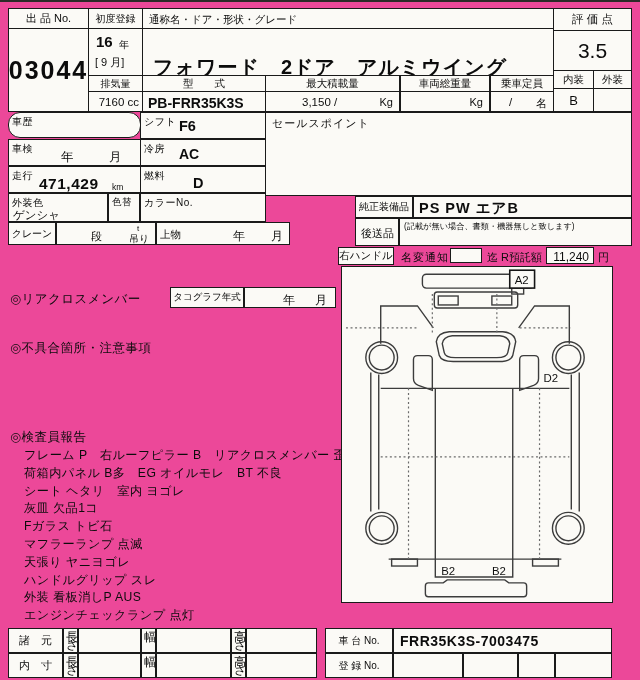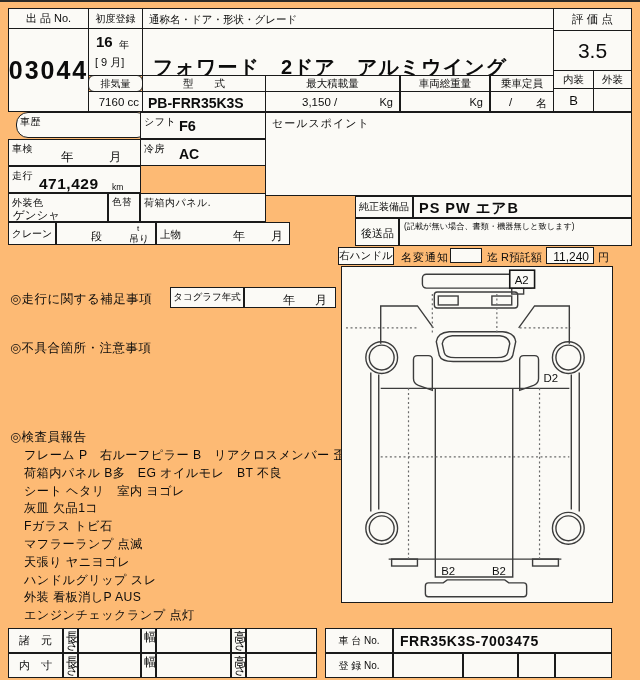--- a/index.html
+++ b/index.html
@@ -1,19 +1,19 @@
 <!DOCTYPE html>
 <html><head>
 <meta charset="utf-8">
 <style>
   html,body{margin:0;padding:0;}
   body{background:#dcdcd8;}
   .sheet{
     position:relative;width:640px;height:680px;overflow:hidden;
-    background:#fdba74;color:#0c0c0c;
+    background:#ec4899;color:#0c0c0c;
     font-family:"Liberation Sans","DejaVu Sans",sans-serif;
   }
   .c{position:absolute;box-sizing:border-box;border:1px solid #1a1a1a;background:#fbfaf6;}
   .t{position:absolute;white-space:nowrap;}
   .lab{position:absolute;left:3px;top:2px;font-size:10px;letter-spacing:.5px;}
   .ctr{display:flex;align-items:center;justify-content:center;}
   .stack{font-size:12px;line-height:8px;word-break:break-all;width:9px;margin:4px auto 0;text-align:left;}
   .rline{font-size:12.2px;line-height:17.8px;letter-spacing:.4px;white-space:nowrap;}
   .edge{position:absolute;left:0;top:0;width:640px;height:2px;background:#2b2b28;}
   svg text{font-family:"Liberation Sans","DejaVu Sans",sans-serif;}
@@ -41,21 +41,21 @@
     <span class="t" style="left:10px;top:25px;font-size:20px;font-weight:700;letter-spacing:1px;">フォワード　2ドア　アルミウイング</span>
   </div>
 
   <div class="c ctr" style="left:553px;top:8px;width:79px;height:23px;font-size:11.5px;">評 価 点</div>
   <div class="c ctr" style="left:553px;top:30px;width:79px;height:41px;font-size:21px;">3.5</div>
   <div class="c ctr" style="left:553px;top:70px;width:41px;height:19px;font-size:10.5px;">内装</div>
   <div class="c ctr" style="left:593px;top:70px;width:39px;height:19px;font-size:10.5px;">外装</div>
   <div class="c ctr" style="left:553px;top:88px;width:41px;height:24px;font-size:13px;">B</div>
   <div class="c ctr" style="left:593px;top:88px;width:39px;height:24px;font-size:13px;"></div>
 
-  <div class="c ctr" style="left:88px;top:75px;width:55px;height:17px;font-size:10px;border-radius:6px;">排気量</div>
+  <div class="c ctr" style="left:88px;top:75px;width:55px;height:17px;font-size:10px;">排気量</div>
   <div class="c" style="left:88px;top:91px;width:55px;height:21px;">
     <span class="t" style="right:3px;top:4px;font-size:11.5px;">7160 cc</span>
   </div>
   <div class="c ctr" style="left:142px;top:75px;width:124px;height:17px;font-size:10.5px;">型　　式</div>
   <div class="c" style="left:142px;top:91px;width:124px;height:21px;">
     <span class="t" style="left:5px;top:3px;font-size:14px;font-weight:600;">PB-FRR35K3S</span>
   </div>
   <div class="c ctr" style="left:265px;top:75px;width:135px;height:17px;font-size:10.5px;">最大積載量</div>
   <div class="c" style="left:265px;top:91px;width:135px;height:21px;">
     <span class="t" style="left:36px;top:4px;font-size:11.5px;">3,150 /</span>
@@ -64,50 +64,54 @@
   <div class="c ctr" style="left:400px;top:75px;width:90px;height:17px;font-size:10.5px;">車両総重量</div>
   <div class="c" style="left:400px;top:91px;width:90px;height:21px;">
     <span class="t" style="right:6px;top:4px;font-size:11px;">Kg</span>
   </div>
   <div class="c ctr" style="left:490px;top:75px;width:64px;height:17px;font-size:10.5px;">乗車定員</div>
   <div class="c" style="left:490px;top:91px;width:64px;height:21px;">
     <span class="t" style="left:18px;top:4px;font-size:11.5px;">/</span>
     <span class="t" style="right:6px;top:4px;font-size:11px;">名</span>
   </div>
 
-  <div class="c" style="left:16px;top:112px;width:133px;height:26px;border-radius:12px;">
+  <div class="c" style="left:8px;top:112px;width:133px;height:26px;border-radius:12px;">
     <span class="lab">車歴</span>
   </div>
   <div class="c" style="left:140px;top:112px;width:144px;height:27px;">
     <span class="lab">シフト</span>
     <span class="t" style="left:38px;top:5px;font-size:14.5px;font-weight:600;">F6</span>
   </div>
   <div class="c" style="left:8px;top:139px;width:133px;height:27px;">
     <span class="lab">車検</span>
     <span class="t" style="left:52px;top:9px;font-size:12.5px;">年</span>
     <span class="t" style="left:100px;top:9px;font-size:12.5px;">月</span>
   </div>
   <div class="c" style="left:140px;top:139px;width:126px;height:27px;">
     <span class="lab">冷房</span>
     <span class="t" style="left:38px;top:6px;font-size:14px;font-weight:600;">AC</span>
   </div>
   <div class="c" style="left:8px;top:166px;width:133px;height:27px;">
     <span class="lab">走行</span>
     <span class="t" style="left:30px;top:8px;font-size:15.5px;font-weight:600;letter-spacing:.5px;">471,429</span>
     <span class="t" style="left:103px;top:15px;font-size:8.5px;">km</span>
   </div>
+  <div class="c" style="left:140px;top:166px;width:126px;height:27px;">
+    <span class="lab">燃料</span>
+    <span class="t" style="left:52px;top:8px;font-size:14.5px;font-weight:600;">D</span>
+  </div>
   <div class="c" style="left:8px;top:193px;width:100px;height:29px;">
     <span class="lab">外装色</span>
     <span class="t" style="left:4px;top:14px;font-size:11.5px;">ゲンシャ</span>
   </div>
   <div class="c" style="left:108px;top:193px;width:32px;height:29px;">
     <span class="lab" style="font-size:9.5px;">色替</span>
   </div>
   <div class="c" style="left:140px;top:193px;width:126px;height:29px;">
-    <span class="lab">荷箱内パネル.</span>
+    <span class="lab">カラーNo.</span>
   </div>
   <div class="c ctr" style="left:8px;top:222px;width:48px;height:23px;font-size:10px;">クレーン</div>
   <div class="c" style="left:56px;top:222px;width:100px;height:23px;">
     <span class="t" style="left:34px;top:6px;font-size:11px;">段</span>
     <span class="t" style="left:80px;top:1px;font-size:8px;">t</span>
     <span class="t" style="left:72px;top:9px;font-size:10px;">吊り</span>
   </div>
   <div class="c" style="left:156px;top:222px;width:134px;height:23px;">
     <span class="t" style="left:3px;top:5px;font-size:10.5px;">上物</span>
     <span class="t" style="left:76px;top:5px;font-size:12px;">年</span>
@@ -131,21 +135,21 @@
   <div class="c ctr" style="left:338px;top:247px;width:56px;height:18px;font-size:10.5px;">右ハンドル</div>
   <span class="t" style="left:401px;top:250px;font-size:11px;letter-spacing:1px;">名変通知</span>
   <div class="c" style="left:450px;top:248px;width:32px;height:15px;"></div>
   <span class="t" style="left:487px;top:250px;font-size:11px;">迄</span>
   <span class="t" style="left:501px;top:250px;font-size:11px;">R預託額</span>
   <div class="c" style="left:546px;top:247px;width:48px;height:17px;">
     <span class="t" style="right:4px;top:2px;font-size:12px;">11,240</span>
   </div>
   <span class="t" style="left:598px;top:250px;font-size:11px;">円</span>
 
-  <span class="t" style="left:10px;top:291px;font-size:12.5px;font-weight:500;letter-spacing:.5px;">◎走行に関する補足事項</span>
+  <span class="t" style="left:10px;top:291px;font-size:12.5px;font-weight:500;letter-spacing:.5px;">◎リアクロスメンバー</span>
   <div class="c ctr" style="left:170px;top:287px;width:74px;height:21px;font-size:9.5px;">タコグラフ年式</div>
   <div class="c" style="left:244px;top:287px;width:92px;height:21px;">
     <span class="t" style="left:38px;top:4px;font-size:12px;">年</span>
     <span class="t" style="right:8px;top:4px;font-size:12px;">月</span>
   </div>
   <span class="t" style="left:10px;top:340px;font-size:12.5px;font-weight:500;letter-spacing:.5px;text-align:center;">◎不具合箇所・注意事項</span>
   <span class="t" style="left:10px;top:429px;font-size:12.5px;font-weight:500;letter-spacing:.5px;">◎検査員報告</span>
   <div class="t" style="left:24px;top:447px;">
     <div class="rline">フレーム P　右ルーフピラー B　リアクロスメンバー 歪</div>
     <div class="rline">荷箱内パネル B多　EG オイルモレ　BT 不良</div>

